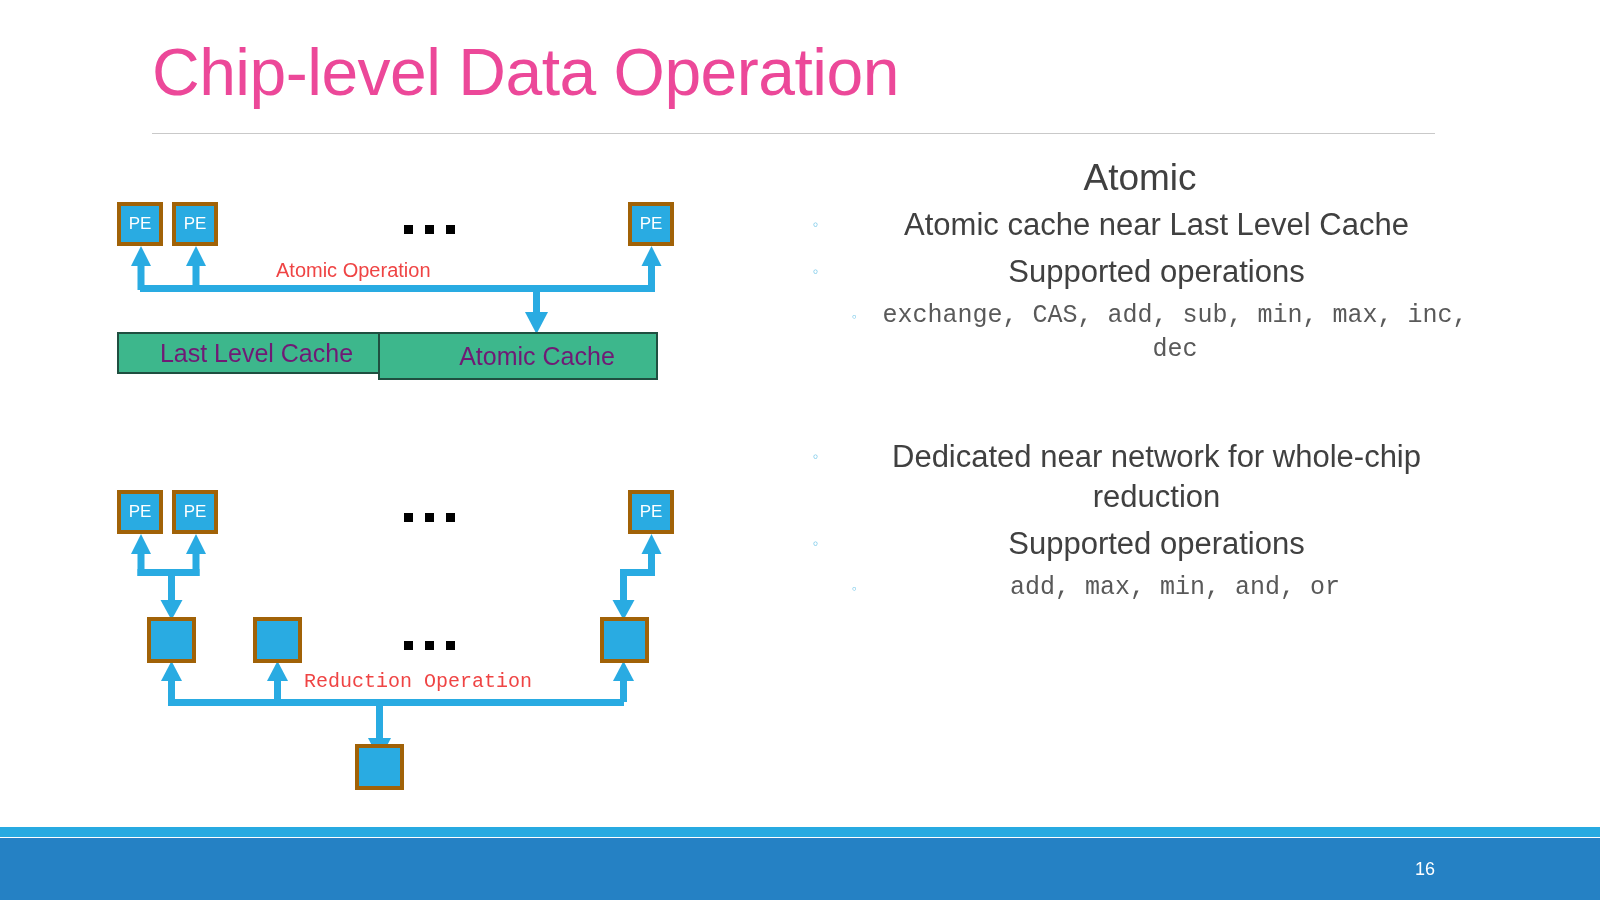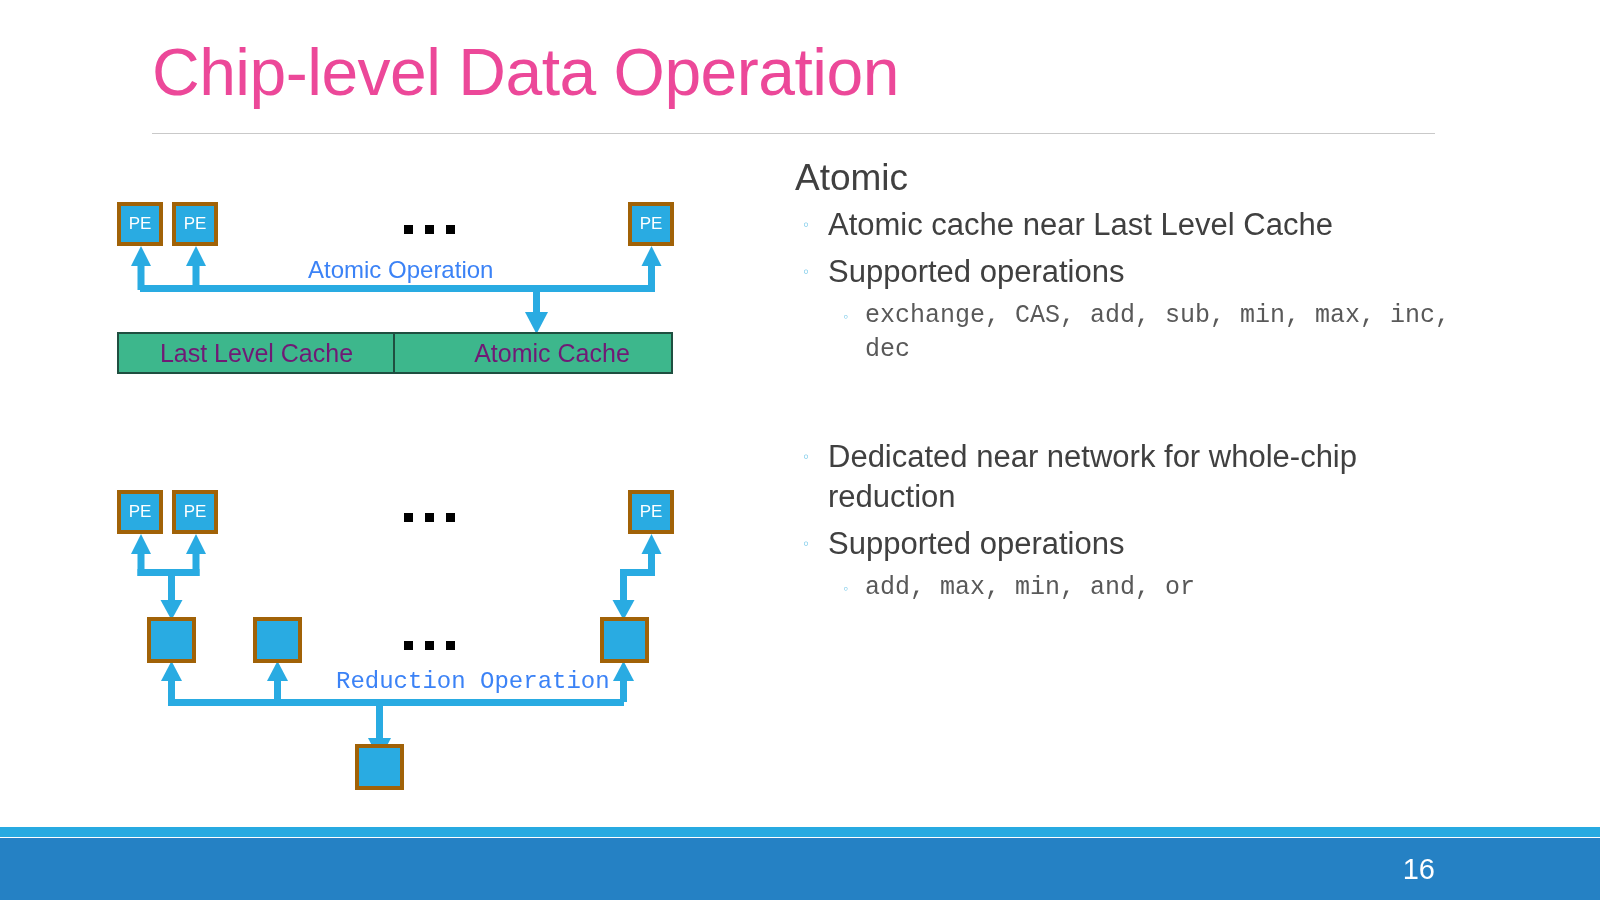--- a/index.html
+++ b/index.html
@@ -17,21 +17,21 @@
     position:absolute;left:152px;top:36px;width:1300px;
     font-size:66px;line-height:72px;color:#ec4899;font-weight:400;
     letter-spacing:-0.5px;white-space:nowrap;
   }
   .title-rule{
     position:absolute;left:152px;top:133px;width:1283px;height:1px;
     background:#c9c9c9;
   }
 
   
-  .txtcol{position:absolute;left:795px;top:155px;width:690px;}
+  .txtcol{position:absolute;left:795px;top:155px;width:690px;text-align:center;}
   .h-lvl1{
     font-size:37px;line-height:46px;color:#404040;font-weight:400;
     margin:0 0 4px 0;
   }
   .bullet2{
     display:flex;align-items:flex-start;
     font-size:31px;line-height:40px;color:#404040;
     margin:0 0 7px 0;padding-left:8px;
   }
   .bullet2 .mk{
@@ -60,38 +60,37 @@
     display:flex;align-items:center;justify-content:center;
   }
   .node.plain{color:transparent;}
   .greenbar{
     position:absolute;background:#3DB78C;border:2px solid #1f4f40;
     box-sizing:border-box;color:#701a75;
     display:flex;align-items:center;justify-content:center;
     font-size:25px;
   }
   .lbl{
-    position:absolute;color:#3b82f6;font-size:24px;line-height:24px;
+    position:absolute;color:#ef4444;font-size:20px;line-height:24px;
     white-space:nowrap;
-    margin-left:32px;
   }
   .dots{
     position:absolute;color:#000000;font-size:34px;line-height:20px;
     letter-spacing:6px;font-weight:700;white-space:nowrap;
   }
   .dots span{display:inline-block;width:9px;height:9px;background:#000;margin-right:12px;}
   svg.wires{position:absolute;left:0;top:0;overflow:visible;}
 
   
   .foot-cyan{position:absolute;left:0;top:827px;width:1600px;height:10px;background:#27AAE1;}
   .foot-blue{position:absolute;left:0;top:838px;width:1600px;height:62px;background:#2581C4;}
   .pagenum{
     position:absolute;right:165px;top:838px;height:62px;
     display:flex;align-items:center;
-    color:#ffffff;font-size:29px;
+    color:#ffffff;font-size:18px;
   }
 </style>
 </head>
 <body>
 
 <div class="slide">
 
   <div class="title">Chip-level Data Operation</div>
   <div class="title-rule"></div>
 
@@ -125,21 +124,21 @@
 
     <div class="dots" style="left:404px;top:212px;">
       <span></span><span></span><span></span>
     </div>
 
     <div class="lbl" style="left:276px;top:258px;">Atomic Operation</div>
 
     <div class="greenbar" style="left:117px;top:332px;width:279px;height:42px;">
       <span>Last Level Cache</span>
     </div>
-    <div class="greenbar" style="left:393px;top:332px;width:280px;height:42px;padding-left:38px;">
+    <div class="greenbar" style="left:378px;top:332px;width:280px;height:48px;padding-left:38px;">
       <span>Atomic Cache</span>
     </div>
   </div>
 
   <div class="diag" style="left:0;top:0;width:760px;height:900px;">
 
     <svg class="wires" width="760" height="820">
 
       <rect x="137.5" y="550" width="7" height="26" fill="#29ABE2"></rect>
       <rect x="192.5" y="550" width="7" height="26" fill="#29ABE2"></rect>

